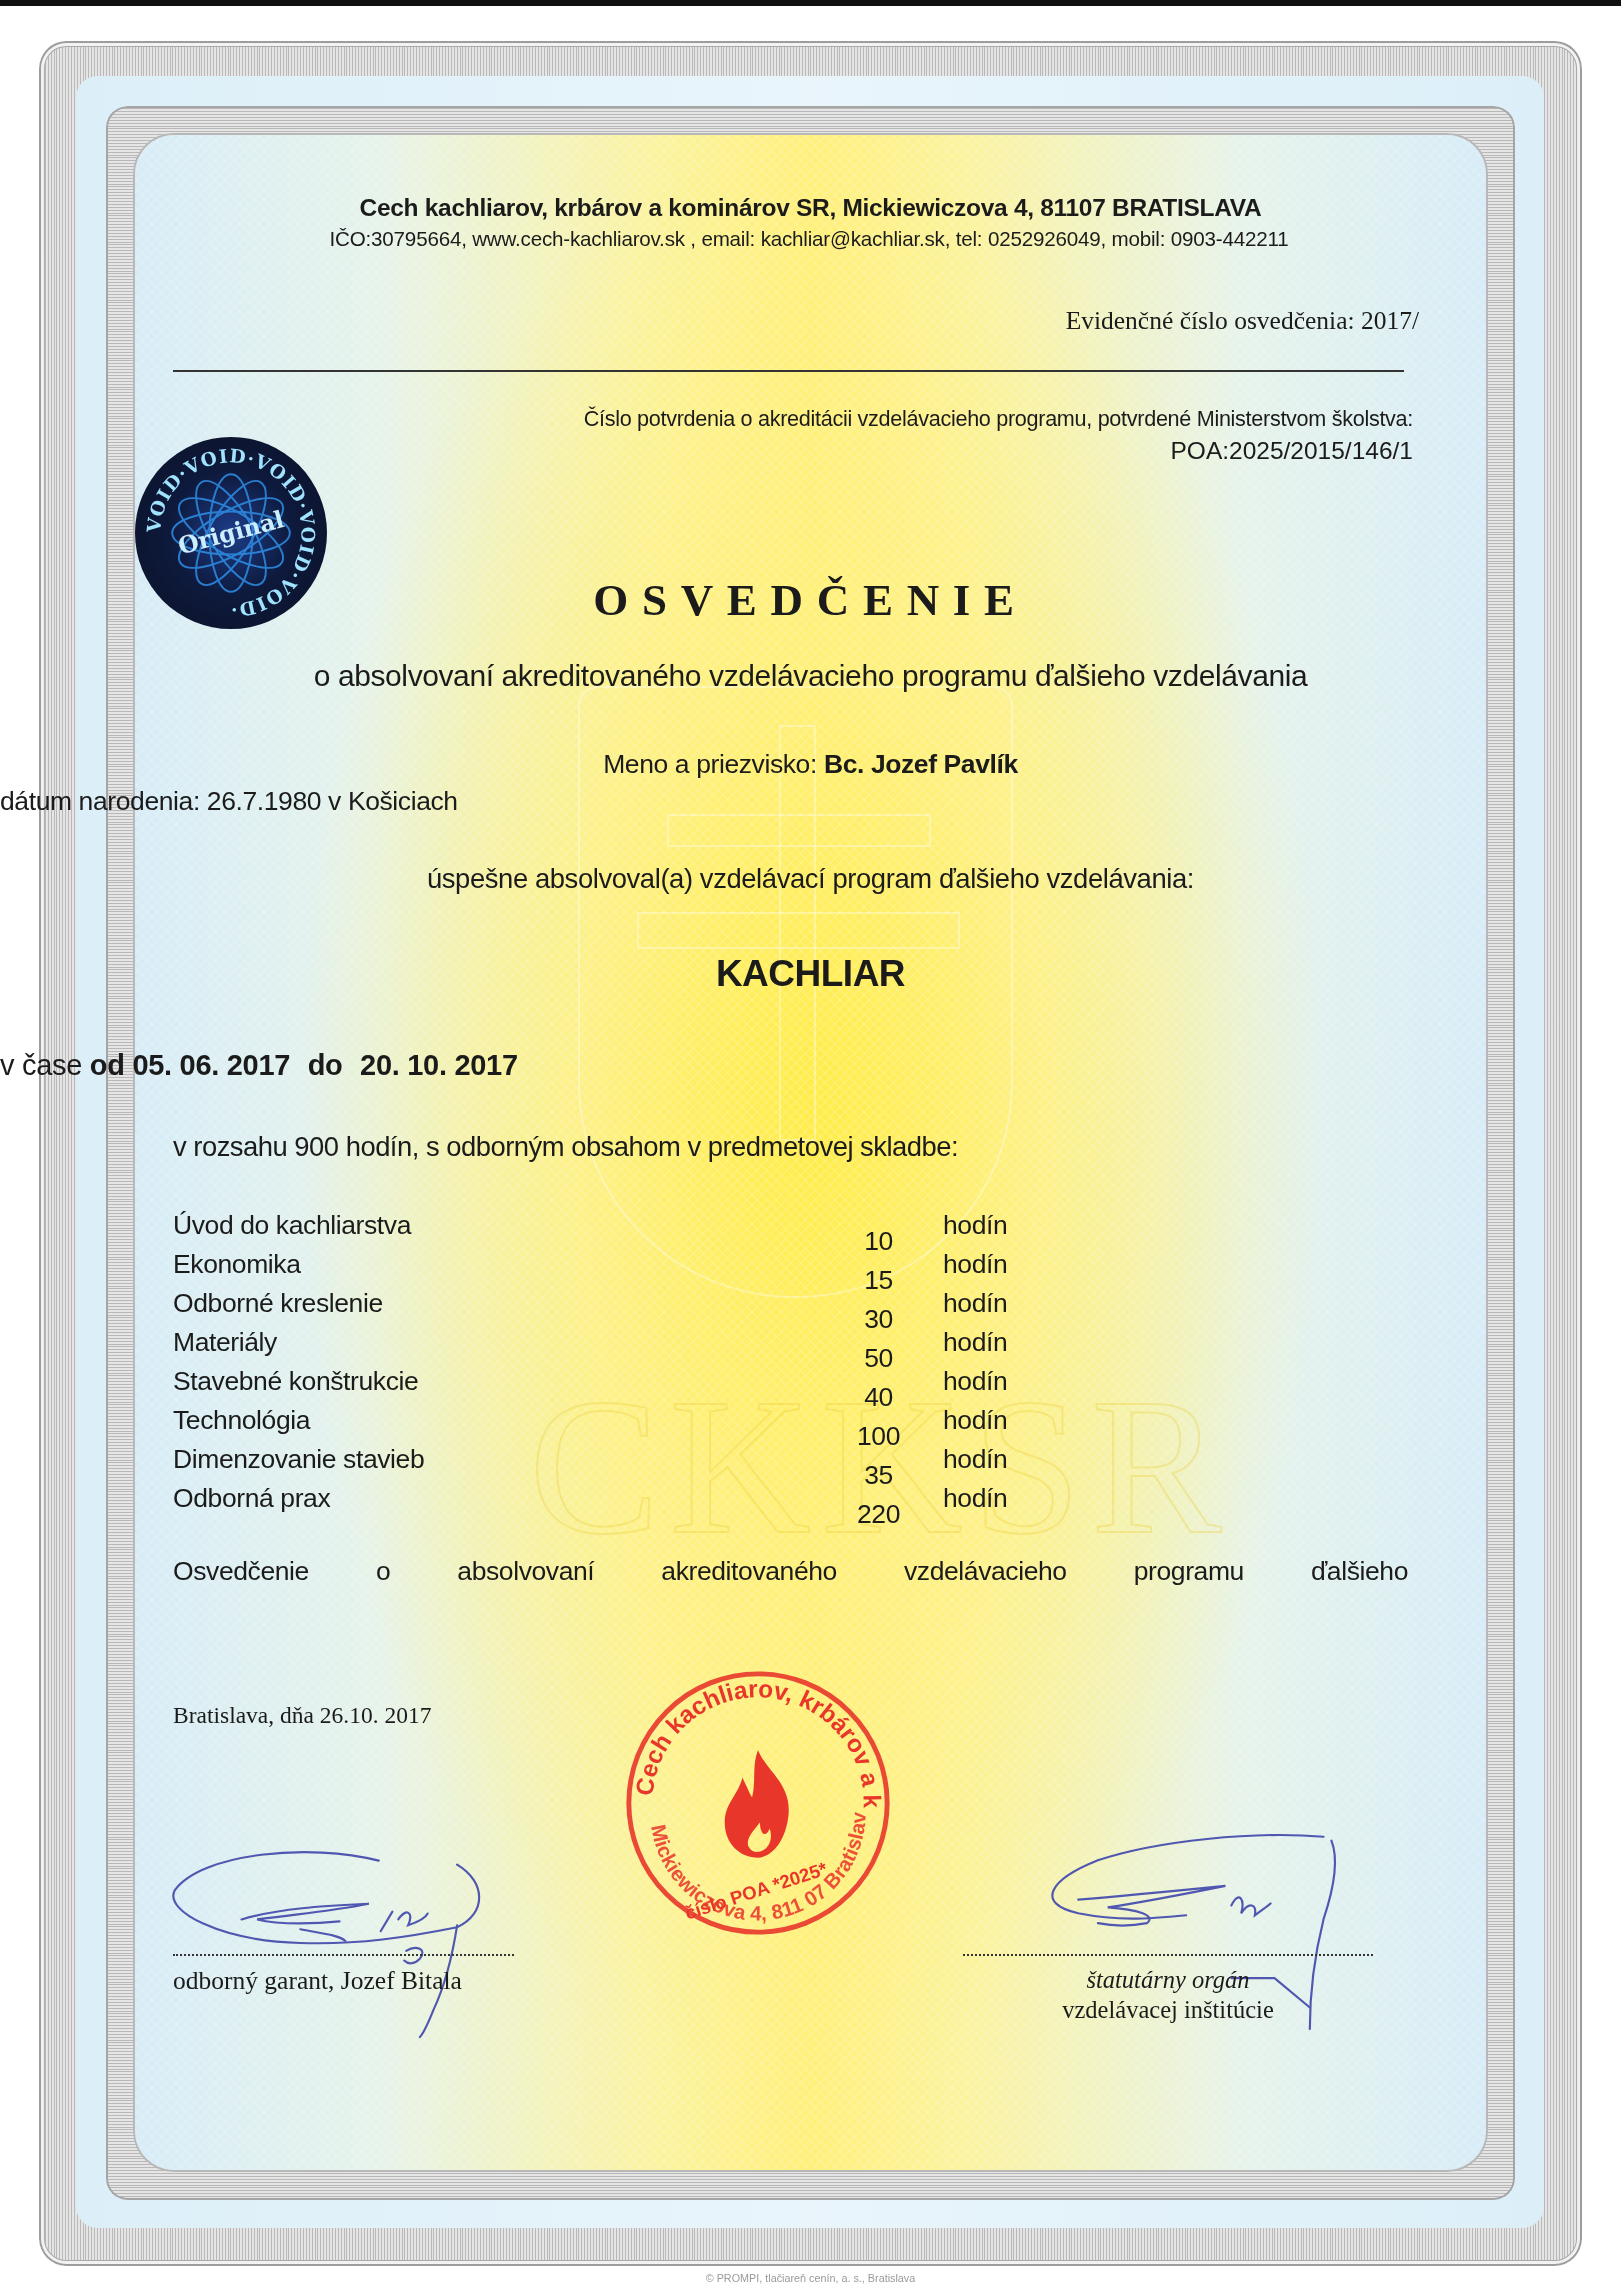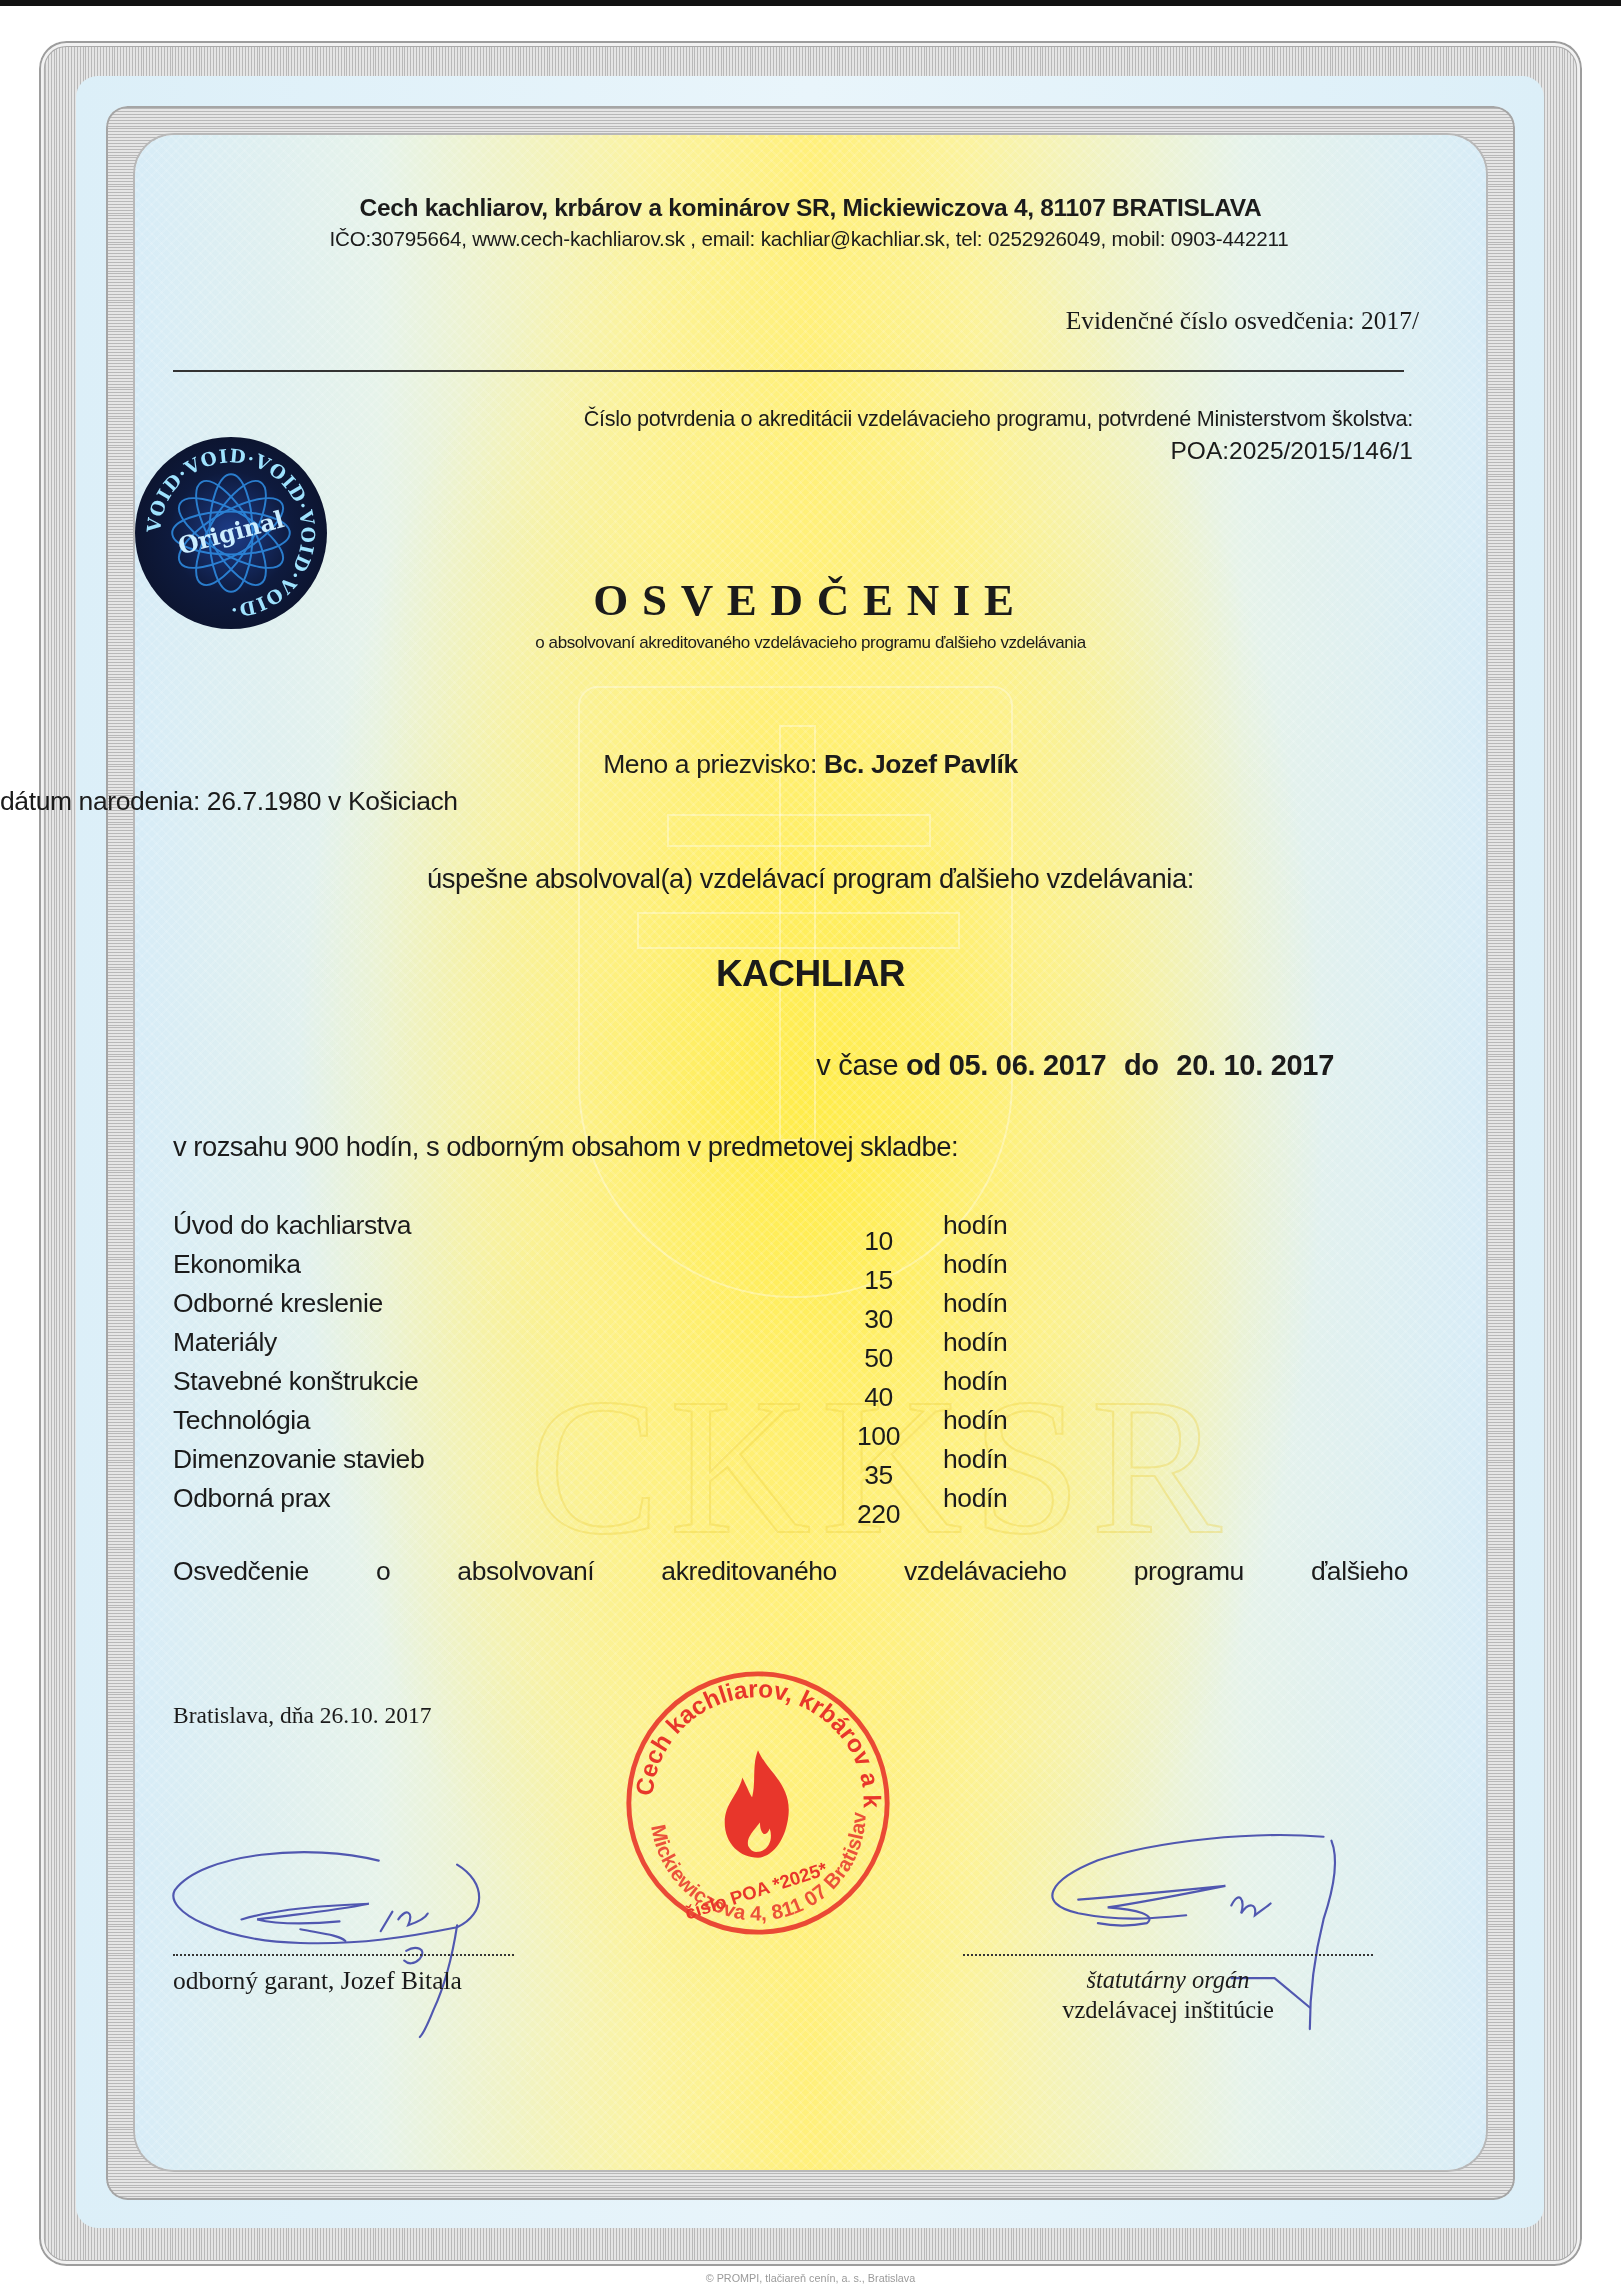--- a/index.html
+++ b/index.html
@@ -83,42 +83,42 @@
     background: radial-gradient(circle at 50% 50%, #1d3d8a 0%, #0e1a3d 45%, #0a0f22 100%);
     overflow: hidden;
   }
   .hologram svg { position: absolute; left: 0; top: 0; }
 
   .title {
     left: 0; width: 1621px; top: 574px; text-align: center;
     font-size: 45px; font-weight: bold; letter-spacing: 13.7px;
   }
   .subtitle {
-    left: 0; width: 1621px; top: 633px; text-align: center;
-    font-family: "Liberation Sans", sans-serif; font-size: 17px; letter-spacing: -0.4px;
+    left: 0; width: 1621px; top: 659px; text-align: center;
+    font-family: "Liberation Sans", sans-serif; font-size: 30px; letter-spacing: -0.4px;
   }
   .name-line {
     left: 0; width: 1621px; top: 749px; text-align: center;
     font-family: "Liberation Sans", sans-serif; font-size: 26.5px; letter-spacing: -0.4px;
   }
   .name-line b { font-weight: bold; }
   .birth-line {
     left: 0; width: 1621px; top: 786px; text-align: left;
     font-family: "Liberation Sans", sans-serif; font-size: 26.5px; letter-spacing: -0.4px;
   }
   .completed-line {
     left: 0; width: 1621px; top: 863px; text-align: center;
     font-family: "Liberation Sans", sans-serif; font-size: 27.4px; letter-spacing: -0.4px;
   }
   .program {
     left: 0; width: 1621px; top: 953px; text-align: center;
     font-family: "Liberation Sans", sans-serif; font-size: 37px; font-weight: bold; letter-spacing: -0.5px;
   }
   .period {
-    left: 0; width: 1334px; top: 1049px; text-align: right;
+    left: 0; width: 1334px; top: 1049px; text-align: left;
     font-family: "Liberation Sans", sans-serif; font-size: 29px; letter-spacing: -0.3px;
   }
   .period b { font-weight: bold; }
   .period .gap { display: inline-block; width: 17.6px; }
   .scope {
     left: 173px; top: 1131px; font-family: "Liberation Sans", sans-serif; font-size: 27.4px; letter-spacing: -0.5px;
   }
 
   .subjects { left: 173px; top: 1206px; width: 882px; }
   .subject-row {

